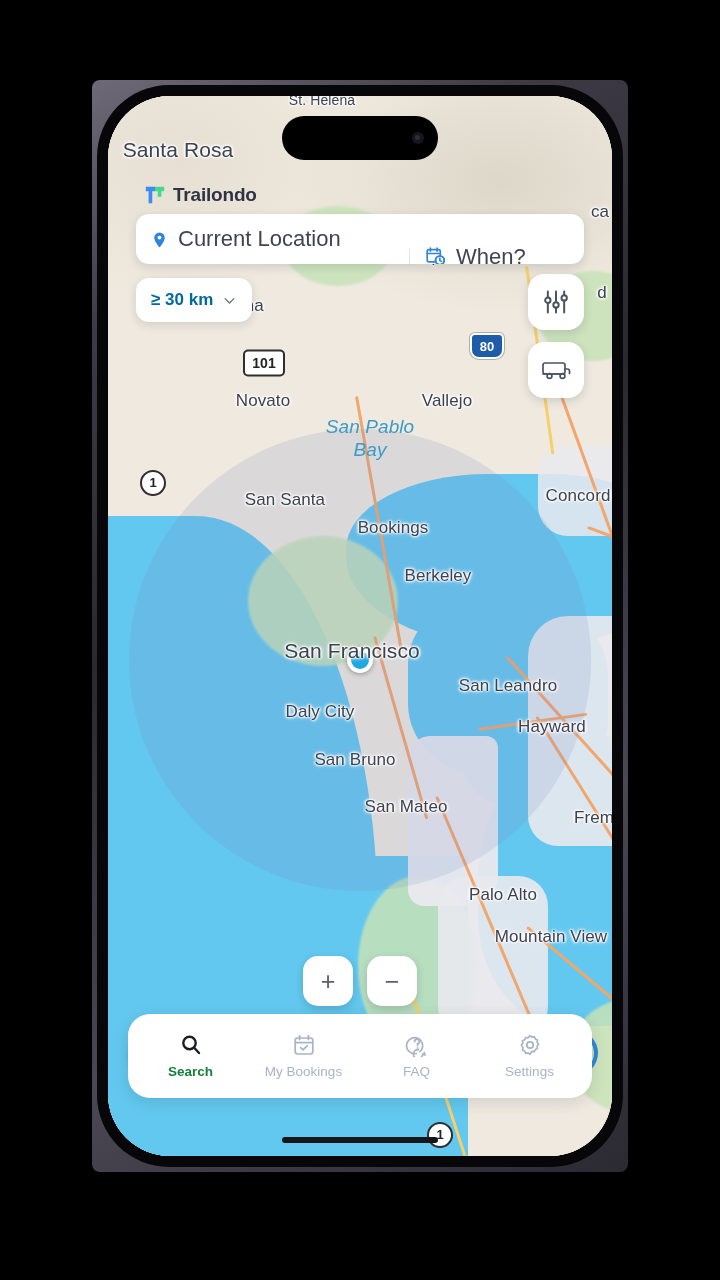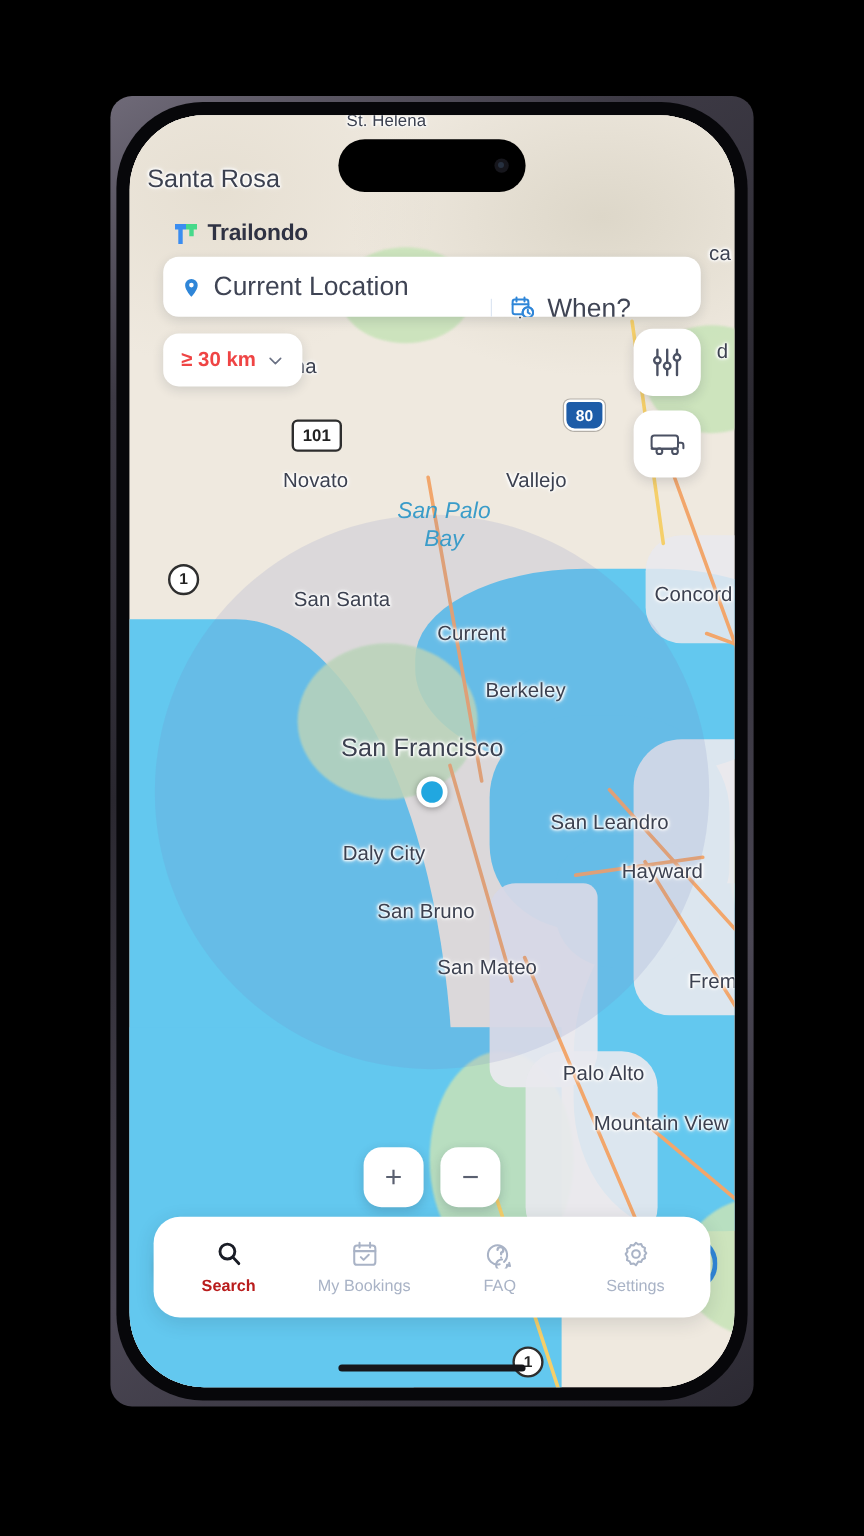--- a/index.html
+++ b/index.html
@@ -8,21 +8,21 @@
     background: #000;
     font-family: "Liberation Sans", sans-serif;
     overflow: hidden;
   }
   #stage { position: relative; width: 720px; height: 1280px; background: #000; }
 
   
   .phone-frame {
     position: absolute; left: 92px; top: 80px;
     width: 536px; height: 1092px;
-    border-radius: 18px;
+    border-radius: 8px;
     background: linear-gradient(150deg, #6f6a78 0%, #3d3a45 18%, #2a2830 42%, #4b4754 72%, #2b2932 100%);
     padding: 5px;
     box-shadow: 0 0 42px 10px rgba(0,0,0,0.85);
   }
   .phone-inner {
     width: 100%; height: 100%;
     border-radius: 72px;
     background: #07070a;
     padding: 11px;
   }
@@ -130,21 +130,21 @@
   .search-field.when { flex: 0 0 175px; border-left: 1px solid #dde6f2; margin-top: 35px; }
   .sf-text { font-size: 22px; color: #3f4454; white-space: nowrap; overflow: hidden; text-overflow: ellipsis; }
 
   
   .chip {
     position: absolute; left: 28px; top: 182px; z-index: 25;
     height: 44px; padding: 0 15px; background: #fff; border-radius: 13px;
     display: flex; align-items: center; gap: 9px;
     box-shadow: 0 3px 10px rgba(30,40,60,.14);
   }
-  .chip-text { font-size: 17px; font-weight: bold; color: #ef4444; }
+  .chip-text { font-size: 17px; font-weight: bold; color: #0369a1; }
 
   
   .side-btns { position: absolute; right: 28px; top: 178px; z-index: 25; display: flex; flex-direction: column; gap: 12px; }
   .side-btn {
     width: 56px; height: 56px; background: #fff; border-radius: 16px;
     display: flex; align-items: center; justify-content: center;
     box-shadow: 0 3px 10px rgba(30,40,60,.16);
   }
 
   
@@ -172,21 +172,21 @@
   
   .tabbar {
     position: absolute; left: 20px; right: 20px; bottom: 58px; z-index: 28;
     background: #fff; border-radius: 22px; height: 84px;
     display: flex; align-items: center; justify-content: space-around;
     box-shadow: 0 4px 16px rgba(30,40,60,.14);
     padding: 0 6px;
   }
   .tab { display: flex; flex-direction: column; align-items: center; gap: 7px; flex: 1 1 0; }
   .tab-label { font-size: 13.5px; color: #a9b3c6; white-space: nowrap; }
-  .tab.active .tab-label { color: #b91c1c; font-weight: bold; }
+  .tab.active .tab-label { color: #15803d; font-weight: bold; }
   .tab svg { display: block; }
 
   .home-indicator {
     position: absolute; left: 50%; transform: translateX(-50%); bottom: 13px; z-index: 32;
     width: 156px; height: 6px; border-radius: 3px; background: #16161a;
   }
 
   .icn { flex: 0 0 auto; display: block; }
 </style>
 </head>
@@ -237,35 +237,35 @@
       <div class="user-dot"></div>
 
       <div id="map-labels">
               <div class="map-label small" style="left: 214px; top: 4px;">St. Helena</div>
               <div class="map-label big" style="left: 70px; top: 54px;">Santa Rosa</div>
               <div class="map-label" style="left: 322px; top: 161px;">Napa</div>
               <div class="map-label" style="left: 155px; top: 305px;">Novato</div>
               <div class="map-label" style="left: 339px; top: 305px;">Vallejo</div>
               <div class="map-label" style="left: 177px; top: 404px;">San Santa</div>
               <div class="map-label" style="left: 470px; top: 400px;">Concord</div>
-              <div class="map-label" style="left: 285px; top: 432px;">Current</div>
+              <div class="map-label" style="left: 285px; top: 432px;">Bookings</div>
               <div class="map-label" style="left: 330px; top: 480px;">Berkeley</div>
-              <div class="map-label big" style="left: 244px; top: 528px;">San Francisco</div>
+              <div class="map-label big" style="left: 244px; top: 555px;">San Francisco</div>
               <div class="map-label" style="left: 400px; top: 590px;">San Leandro</div>
               <div class="map-label" style="left: 212px; top: 616px;">Daly City</div>
               <div class="map-label" style="left: 444px; top: 631px;">Hayward</div>
               <div class="map-label" style="left: 247px; top: 664px;">San Bruno</div>
               <div class="map-label" style="left: 298px; top: 711px;">San Mateo</div>
               <div class="map-label" style="left: 486px; top: 722px;">Frem</div>
               <div class="map-label" style="left: 395px; top: 799px;">Palo Alto</div>
               <div class="map-label" style="left: 443px; top: 841px;">Mountain View</div>
               <div class="map-label" style="left: 492px; top: 116px;">ca</div>
               <div class="map-label" style="left: 494px; top: 197px;">d</div>
               <div class="map-label" style="left: 144px; top: 210px;">ma</div>
-              <div class="map-label water-name" style="left: 262px; top: 331px;">San Palo</div>
+              <div class="map-label water-name" style="left: 262px; top: 331px;">San Pablo</div>
               <div class="map-label water-name" style="left: 262px; top: 354px;">Bay</div>
             </div>
       <div id="map-shields">
               <div class="shield-us" style="left: 156px; top: 267px;">101</div>
               <div class="shield-i" style="left: 379px; top: 250px;">80</div>
               <div class="shield-ca" style="left: 45px; top: 387px;">1</div>
               <div class="shield-ca" style="left: 244px; top: 952px;">1</div>
               <div class="shield-ca" style="left: 332px; top: 1039px;">1</div>
             </div>
     </div>

